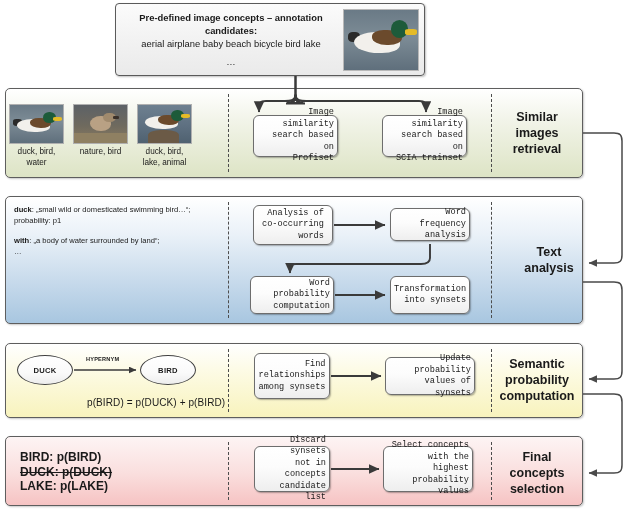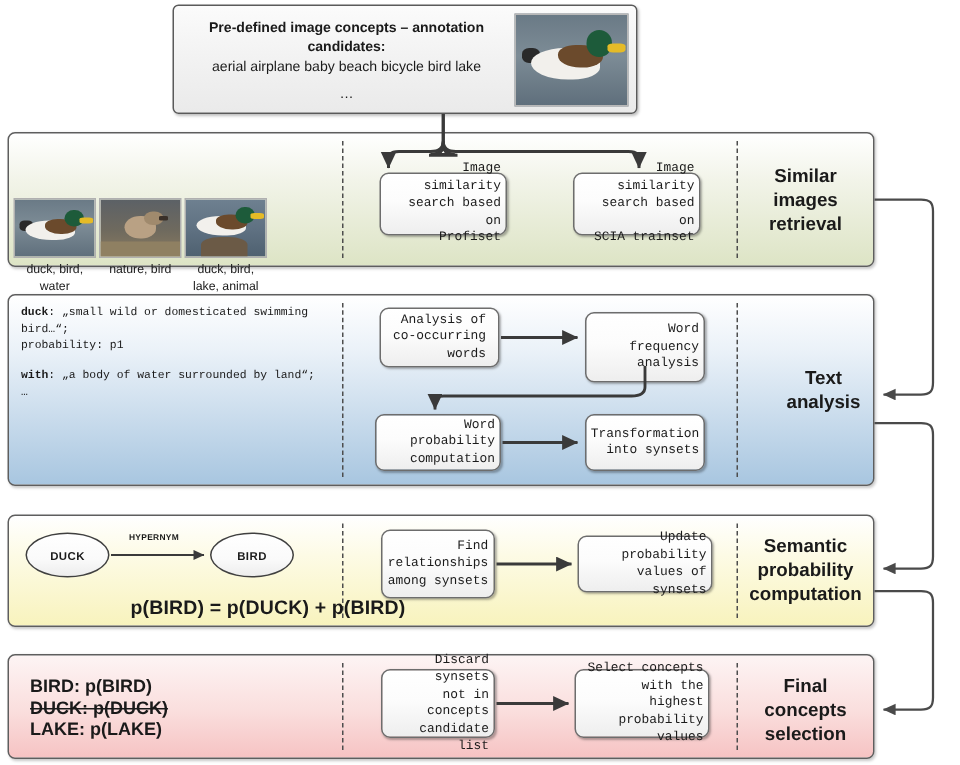--- a/index.html
+++ b/index.html
@@ -123,21 +123,20 @@
     line-height: 11px;
     margin-top: 2px;
     white-space: pre-line;
   }
 
   
   #definitions {
     left: 14px; top: 204px; width: 205px;
     font-size: 7.6px;
     line-height: 11.2px;
-    font-family: Liberation Mono, monospace;
   }
   #definitions .defblk { margin-bottom: 8.5px; }
   #definitions b { font-weight: bold; }
 
   
   .ellipse {
     border: 1.2px solid #404040;
     border-radius: 50%;
     background: linear-gradient(to bottom, #ffffff 0%, #fafafa 60%, #ededed 100%);
     font-size: 7.6px;
@@ -146,22 +145,22 @@
     display: flex;
     align-items: center;
     justify-content: center;
   }
   #hypernym-label {
     font-size: 5.6px;
     font-weight: bold;
     letter-spacing: 0.2px;
   }
   #prob-formula {
-    font-size: 13px;
-    font-weight: bold;
+    font-size: 10px;
+    font-weight: normal;
     letter-spacing: 0.1px;
   }
 
   
   #concept-list {
     left: 20px; top: 450px; width: 190px;
     font-size: 12px;
     font-weight: bold;
     line-height: 14.5px;
   }
@@ -222,21 +221,21 @@
       <div class="duck-back"></div>
       <div class="duck-head"></div>
       <div class="duck-bill"></div>
     </div>
   </div>
 
   <div class="abs band" id="band-similar"></div>
   <div class="abs divider" style="left:228px; top:94px; height:78px;"></div>
   <div class="abs divider" style="left:491px; top:94px; height:78px;"></div>
 
-  <div class="abs" style="left:8px; top:104px; width:185px; display:flex; justify-content:flex-start;margin-top:28px;">
+  <div class="abs" style="left:8px; top:104px; width:185px; display:flex; justify-content:space-between;">
     <div class="thumb-item" style="width:57px;">
       <div class="thumb-img">
           <div class="ph duck-water"></div>
           <div class="duck-tail"></div>
           <div class="duck-body"></div>
           <div class="duck-back"></div>
           <div class="duck-head"></div>
           <div class="duck-bill"></div>
         </div>
       <div class="thumb-cap">duck, bird,
@@ -290,21 +289,21 @@
     </div>
     <div>
       <div><b>with</b><span>: „a body of water surrounded by land“;</span></div>
       <div>…</div>
     </div>
   </div>
 
   <div class="abs pbox" style="left:253px; top:205px; width:80px; height:40px; white-space:pre-line;">Analysis of
 co-occurring
 words</div>
-  <div class="abs pbox" style="left:390px; top:208px; width:80px; height:47px; white-space:pre-line;">Word frequency
+  <div class="abs pbox" style="left:390px; top:208px; width:80px; height:33px; white-space:pre-line;">Word frequency
 analysis</div>
   <div class="abs pbox" style="left:250px; top:276px; width:84px; height:38px; white-space:pre-line;">Word probability
 computation</div>
   <div class="abs pbox" style="left:390px; top:276px; width:80px; height:38px; white-space:pre-line;">Transformation
 into synsets</div>
 
   <div class="abs section-title" style="left:507px; top:240px; width:84px; height:40px; flex-direction:column;">
     <span>Text</span>
     <span>analysis</span>
   </div>

